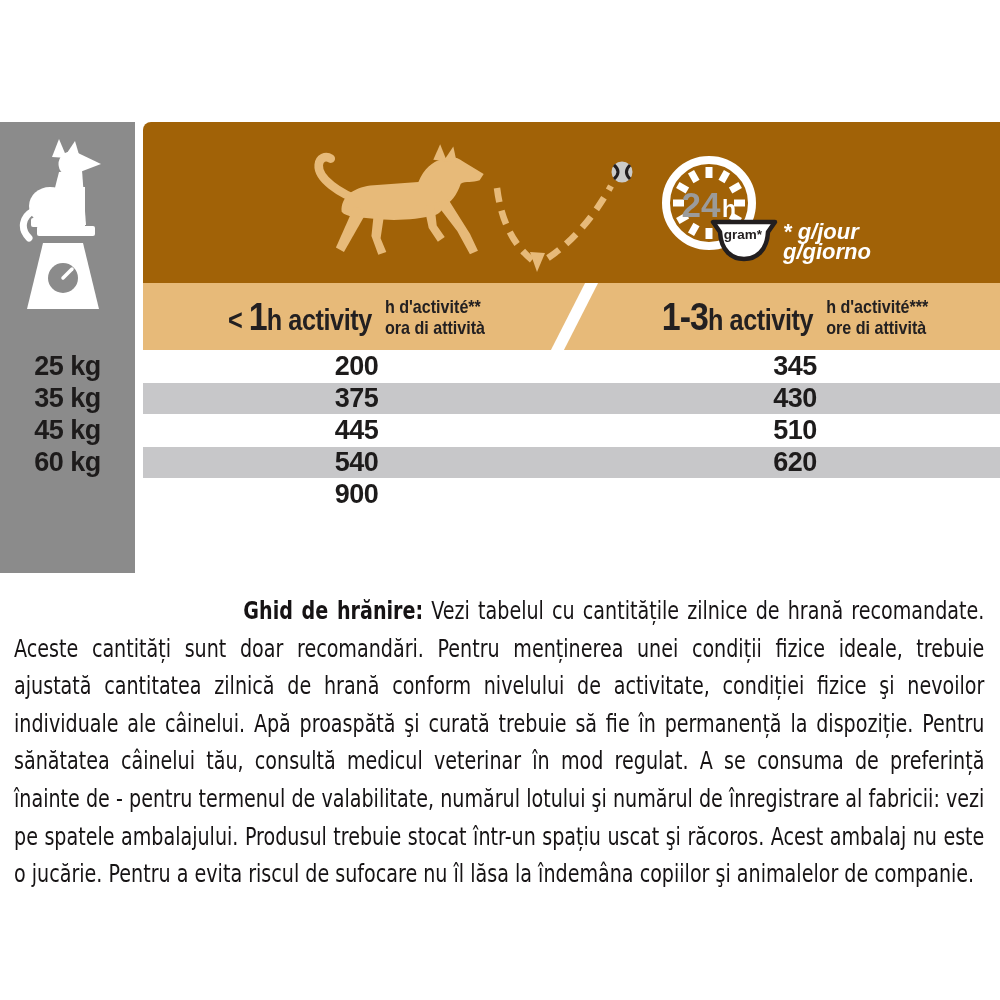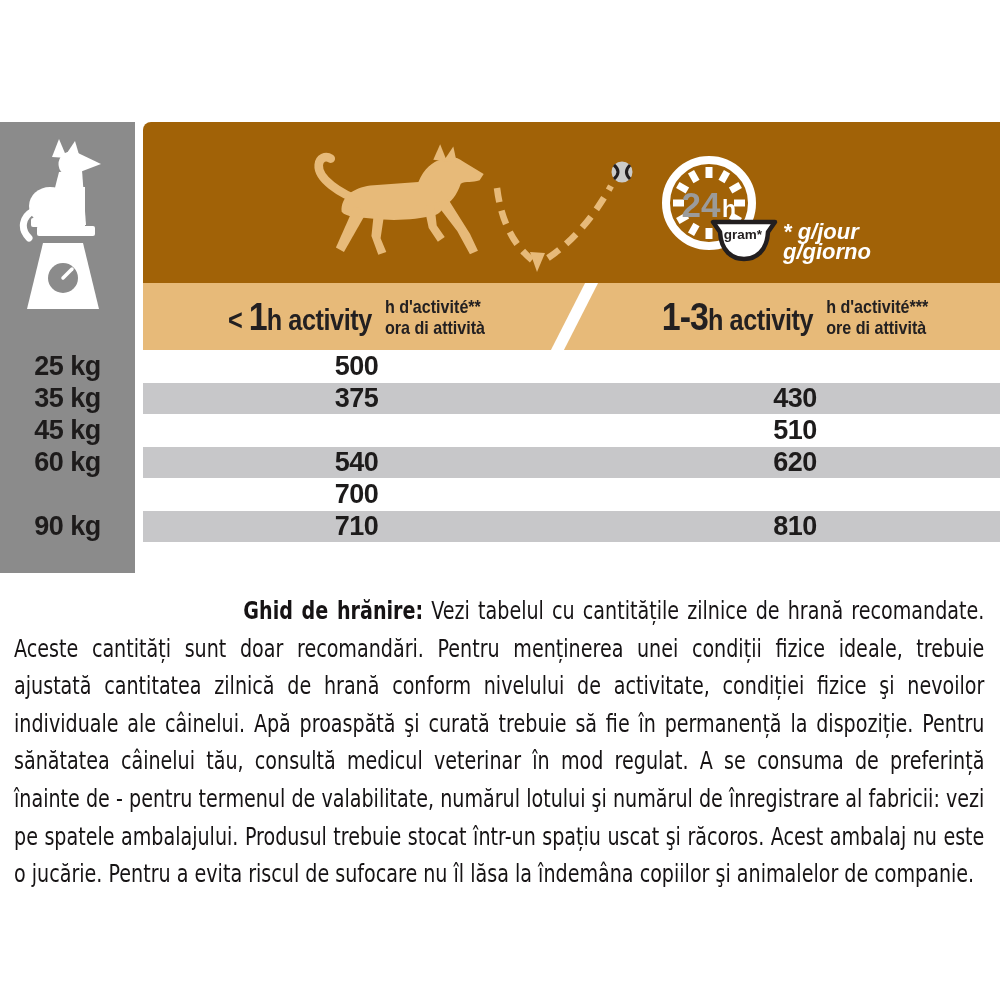--- a/index.html
+++ b/index.html
@@ -165,46 +165,42 @@
         <div>h d'activité***</div>
         <div>ore di attività</div>
       </div>
     </div>
   </div>
 
   <div class="rows" id="rows">
       <div class="row">
       <div class="stripe"></div>
       <div class="cell weight">25 kg</div>
-      <div class="cell v1">500</div>
+      <div class="cell v1">200</div>
+      <div class="cell v2">345</div>
     </div>
       <div class="row striped">
       <div class="stripe"></div>
       <div class="cell weight">35 kg</div>
       <div class="cell v1">375</div>
       <div class="cell v2">430</div>
     </div>
       <div class="row">
       <div class="stripe"></div>
       <div class="cell weight">45 kg</div>
+      <div class="cell v1">445</div>
       <div class="cell v2">510</div>
     </div>
       <div class="row striped">
       <div class="stripe"></div>
       <div class="cell weight">60 kg</div>
       <div class="cell v1">540</div>
       <div class="cell v2">620</div>
     </div>
       <div class="row">
       <div class="stripe"></div>
-      <div class="cell v1">700</div>
-    </div>
-      <div class="row striped">
-      <div class="stripe"></div>
-      <div class="cell weight">90 kg</div>
-      <div class="cell v1">710</div>
-      <div class="cell v2">810</div>
+      <div class="cell v1">900</div>
     </div>
     </div>
 
   <p class="footer"><b>Ghid de hrănire:</b><span> Vezi tabelul cu cantitățile zilnice de hrană recomandate. Aceste cantități sunt doar recomandări. Pentru menținerea unei condiții fizice ideale, trebuie ajustată cantitatea zilnică de hrană conform nivelului de activitate, condiției fizice şi nevoilor individuale ale câinelui. Apă proaspătă şi curată trebuie să fie în permanență la dispoziție. Pentru sănătatea câinelui tău, consultă medicul veterinar în mod regulat. A se consuma de preferință înainte de - pentru termenul de valabilitate, numărul lotului şi numărul de înregistrare al fabricii: vezi pe spatele ambalajului. Produsul trebuie stocat într-un spațiu uscat şi răcoros. Acest ambalaj nu este o jucărie. Pentru a evita riscul de sufocare nu îl lăsa la îndemâna copiilor şi animalelor de companie.</span></p>
 
 </div>
 
 </body></html>

